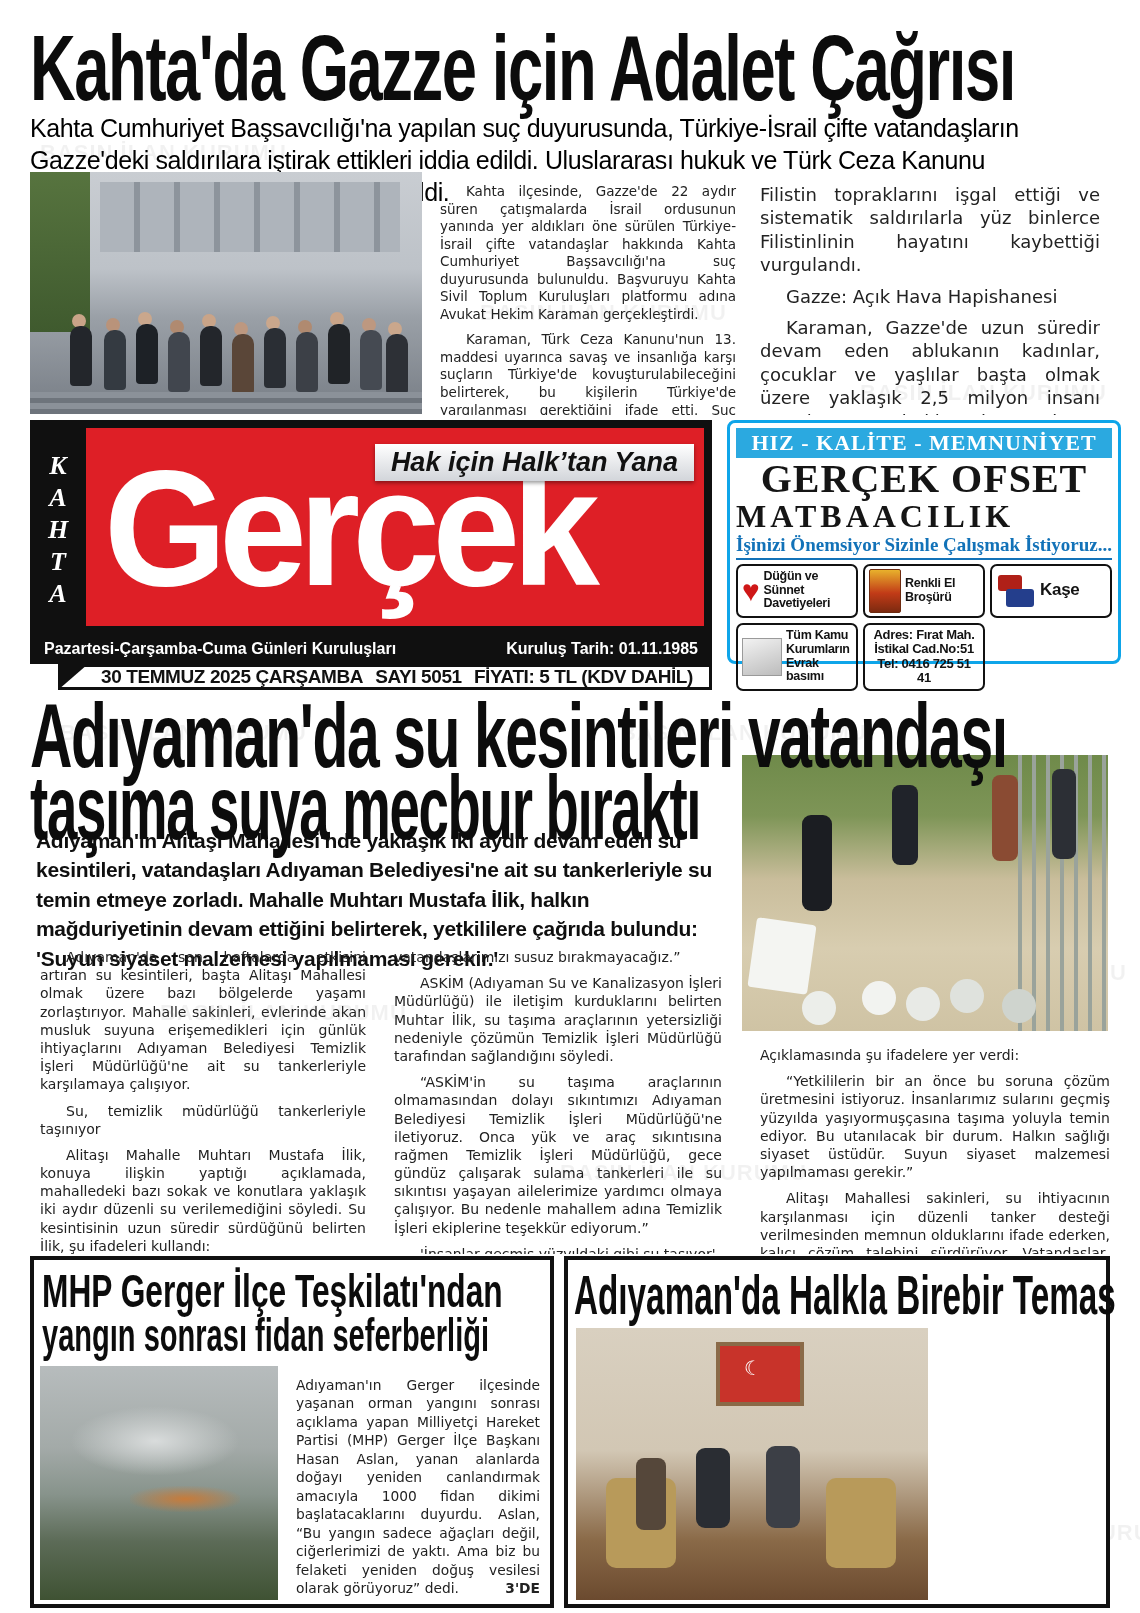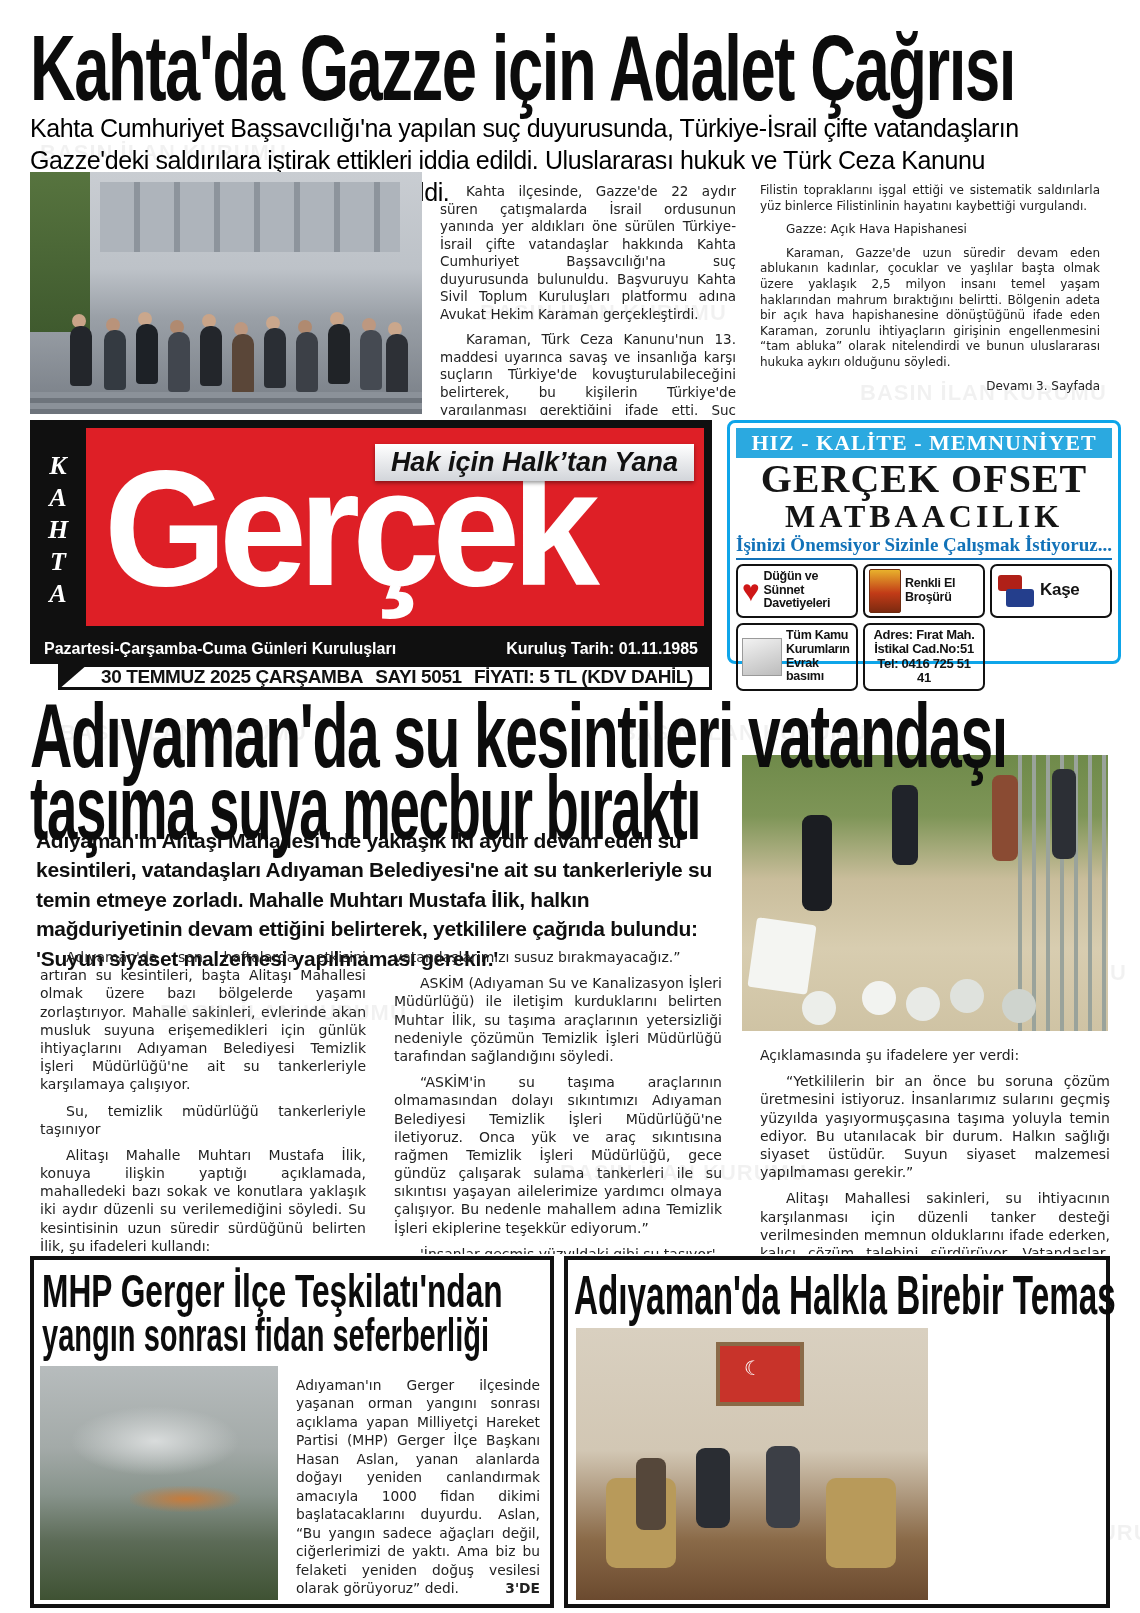--- a/index.html
+++ b/index.html
@@ -39,21 +39,21 @@
             display:flex;align-items:center;justify-content:space-between;padding:0 16px 0 40px;box-sizing:border-box;
             font:bold 19px "Liberation Sans",sans-serif;letter-spacing:-.4px;}
   .date-notch{position:absolute;left:-3px;top:-3px;width:0;height:0;border-top:26px solid #101010;
               border-right:30px solid transparent;}
   
   .adbox{position:absolute;left:716px;top:420px;width:394px;height:244px;border:3px solid #0ea5e9;
          border-radius:8px;box-sizing:border-box;background:#fff;padding:5px 6px;margin-left:11px;}
   .ad-tag{background:#2ba9e0;color:#fff;text-align:center;font:bold 22px "Liberation Serif",serif;
           padding:2px 0;letter-spacing:1px;}
   .ad-t1{text-align:center;font:bold 40px "Liberation Serif",serif;letter-spacing:1px;line-height:1.05;color:#151515;}
-  .ad-t2{text-align:center;font:bold 32px "Liberation Serif",serif;letter-spacing:4px;line-height:1.05;color:#151515;}
+  .ad-t2{font:bold 32px "Liberation Serif",serif;letter-spacing:4px;line-height:1.05;color:#151515;}
   .ad-sub{text-align:center;font:bold 19px "Liberation Serif",serif;color:#1272b8;border-bottom:2px solid #1272b8;
           padding-bottom:2px;margin-bottom:4px;}
   .ad-grid{display:grid;grid-template-columns:1fr 1fr 1fr;gap:5px;}
   .ad-cell{border:2px solid #111;border-radius:7px;display:flex;align-items:center;gap:4px;padding:3px 4px;
            font:bold 12.5px "Liberation Sans",sans-serif;letter-spacing:-.3px;line-height:1.1;min-height:52px;
            box-sizing:border-box;color:#131313;}
   .ad-cell.centered{justify-content:center;text-align:center;flex-direction:column;gap:1px;}
   .icon{flex:0 0 auto;display:block;}
   .heart{color:#cf1717;font-size:30px;line-height:1;}
   .brochure{width:30px;height:42px;background:linear-gradient(180deg,#e8b12c 0%,#c23b17 55%,#7c2a10 100%);
@@ -110,21 +110,21 @@
     <div class="headrow"></div>
     <div class="crowd"></div>
     <div class="abs" style="left:0;bottom:0;width:100%;height:22px;background:repeating-linear-gradient(0deg,#6e747c 0 5px,#8b9199 5px 11px);"></div>
   </div>
 
   <div class="abs bodycol" style="left:432px;top:175px;width:312px;height:240px;font-size:13.5px;line-height:1.3;">
     <p>Kahta ilçesinde, Gazze'de 22 aydır süren çatışmalarda İsrail ordusunun yanında yer aldıkları öne sürülen Türkiye-İsrail çifte vatandaşlar hakkında Kahta Cumhuriyet Başsavcılığı'na suç duyurusunda bulunuldu. Başvuruyu Kahta Sivil Toplum Kuruluşları platformu adına Avukat Hekim Karaman gerçekleştirdi.</p>
     <p>Karaman, Türk Ceza Kanunu'nun 13. maddesi uyarınca savaş ve insanlığa karşı suçların Türkiye'de kovuşturulabileceğini belirterek, bu kişilerin Türkiye'de yargılanması gerektiğini ifade etti. Suç duyurusunun ardından yapılan açıklamada, İsrail'in 1947'den bu yana</p>
   </div>
 
-  <div class="abs bodycol" style="left:752px;top:175px;width:356px;height:240px;font-size:12px;line-height:1.3;">
+  <div class="abs bodycol" style="left:752px;top:175px;width:356px;height:240px;font-size:18px;line-height:1.3;">
     <p class="noind">Filistin topraklarını işgal ettiği ve sistematik saldırılarla yüz binlerce Filistinlinin hayatını kaybettiği vurgulandı.</p>
     <p>Gazze: Açık Hava Hapishanesi</p>
     <p>Karaman, Gazze'de uzun süredir devam eden ablukanın kadınlar, çocuklar ve yaşlılar başta olmak üzere yaklaşık 2,5 milyon insanı temel yaşam haklarından mahrum bıraktığını belirtti. Bölgenin adeta bir açık hava hapishanesine dönüştüğünü ifade eden Karaman, zorunlu ihtiyaçların girişinin engellenmesini “tam abluka” olarak nitelendirdi ve bunun uluslararası hukuka aykırı olduğunu söyledi.</p>
     <p class="cont noind">Devamı 3. Sayfada</p>
   </div>
 
   <div class="mast">
     <div class="mast-black"></div>
     <div class="kahta">
       <span>K</span>

